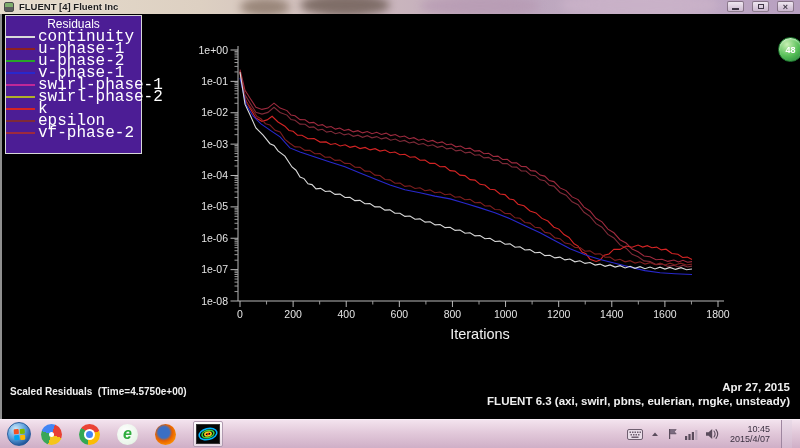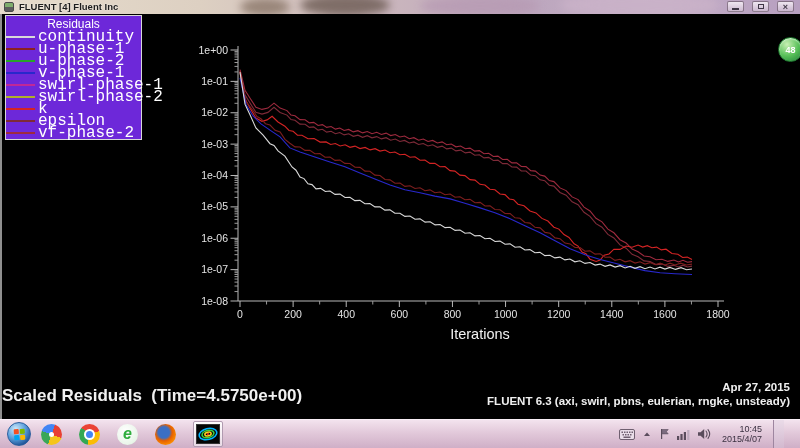--- a/index.html
+++ b/index.html
@@ -38,34 +38,34 @@
   .g-res{width:6px;height:5px;border:1px solid #3f3646;box-sizing:border-box;}
   .g-close{font-size:9px;line-height:8px;color:#3f3646;font-weight:bold;}
   
   .gwindow{
     position:absolute;top:14px;left:0;width:800px;height:406px;background:#000;z-index:10;
   }
   .gwindow .edge{position:absolute;left:0;top:0;width:2px;height:100%;background:#8f8f8f;}
   
   .legend-box{
     position:absolute;left:5px;top:1px;width:135px;
-    background:#6d28d9;border:1px solid #d8d8d8;z-index:12;padding-bottom:0;
+    background:#4c1d95;border:1px solid #d8d8d8;z-index:12;padding-bottom:14px;
   }
   .legend-title{
     text-align:center;color:#fff;font-size:12px;padding-top:1px;height:14px;
   }
   .legend-row{display:flex;align-items:center;height:12px;}
   .legend-swatch{width:29px;height:2px;flex:0 0 29px;}
   .legend-label{color:#fff;font-size:16px;padding-left:3px;white-space:nowrap;font-family:Liberation Mono, monospace;}
   
   #plot{position:absolute;left:0;top:0;width:800px;height:406px;}
   svg text{font-family:"Liberation Sans","DejaVu Sans",sans-serif;}
   
   .cap-left{
-    position:absolute;left:2px;top:372px;color:#f0f0f0;font-size:17px;font-weight:bold;
+    position:absolute;left:10px;top:372px;color:#f0f0f0;font-size:10px;font-weight:bold;
     white-space:pre;z-index:12;
   }
   .cap-right{
     position:absolute;right:10px;top:366px;color:#f0f0f0;font-size:11.5px;font-weight:bold;
     text-align:right;line-height:14px;z-index:12;white-space:nowrap;
   }
   
   .badge{
     position:absolute;left:778px;top:37px;width:25px;height:25px;border-radius:50%;
     background:radial-gradient(circle at 35% 28%,#c8f0b4,#57c058 52%,#2e9140 85%);
@@ -103,21 +103,21 @@
   .e-browser{background:radial-gradient(circle at 40% 35%,#ffffff,#e9f5e9 70%,#cfe8cf);display:flex;align-items:center;justify-content:center;}
   .e-browser span{color:#2fae3e;font-size:16px;font-weight:bold;line-height:16px;font-style:italic;}
   .firefox{background:radial-gradient(circle at 42% 40%,#3b6fc4 0 32%,#e66000 48%,#ff9500 78%,#f5c518);}
   .fluent-btn{
     width:28px;height:24px;border:1px solid #b09ab0;border-radius:2px;margin-right:8px;
     background:linear-gradient(180deg,rgba(255,255,255,.85),rgba(255,255,255,.4));
     display:flex;align-items:center;justify-content:center;flex:0 0 auto;
     box-shadow:0 0 2px rgba(255,255,255,.9) inset;
   }
   .fluent-ic{width:22px;height:18px;background:#050505;border:1px solid #333;display:block;}
-  .tray{margin-left:auto;display:flex;align-items:center;gap:7px;padding-right:16px;}
+  .tray{margin-left:auto;display:flex;align-items:center;gap:7px;padding-right:8px;}
   .tray-ic{display:flex;align-items:center;justify-content:center;flex:0 0 auto;}
   .clock{font-size:9px;color:#3a3040;text-align:right;line-height:10px;margin:0 4px;}
   .desk-strip{
     width:10px;height:28px;border-left:1px solid #9e86a0;flex:0 0 auto;
     background:linear-gradient(180deg,#eadbe8,#d3b9cf);
   }
 </style>
 </head>
 <body>
 

